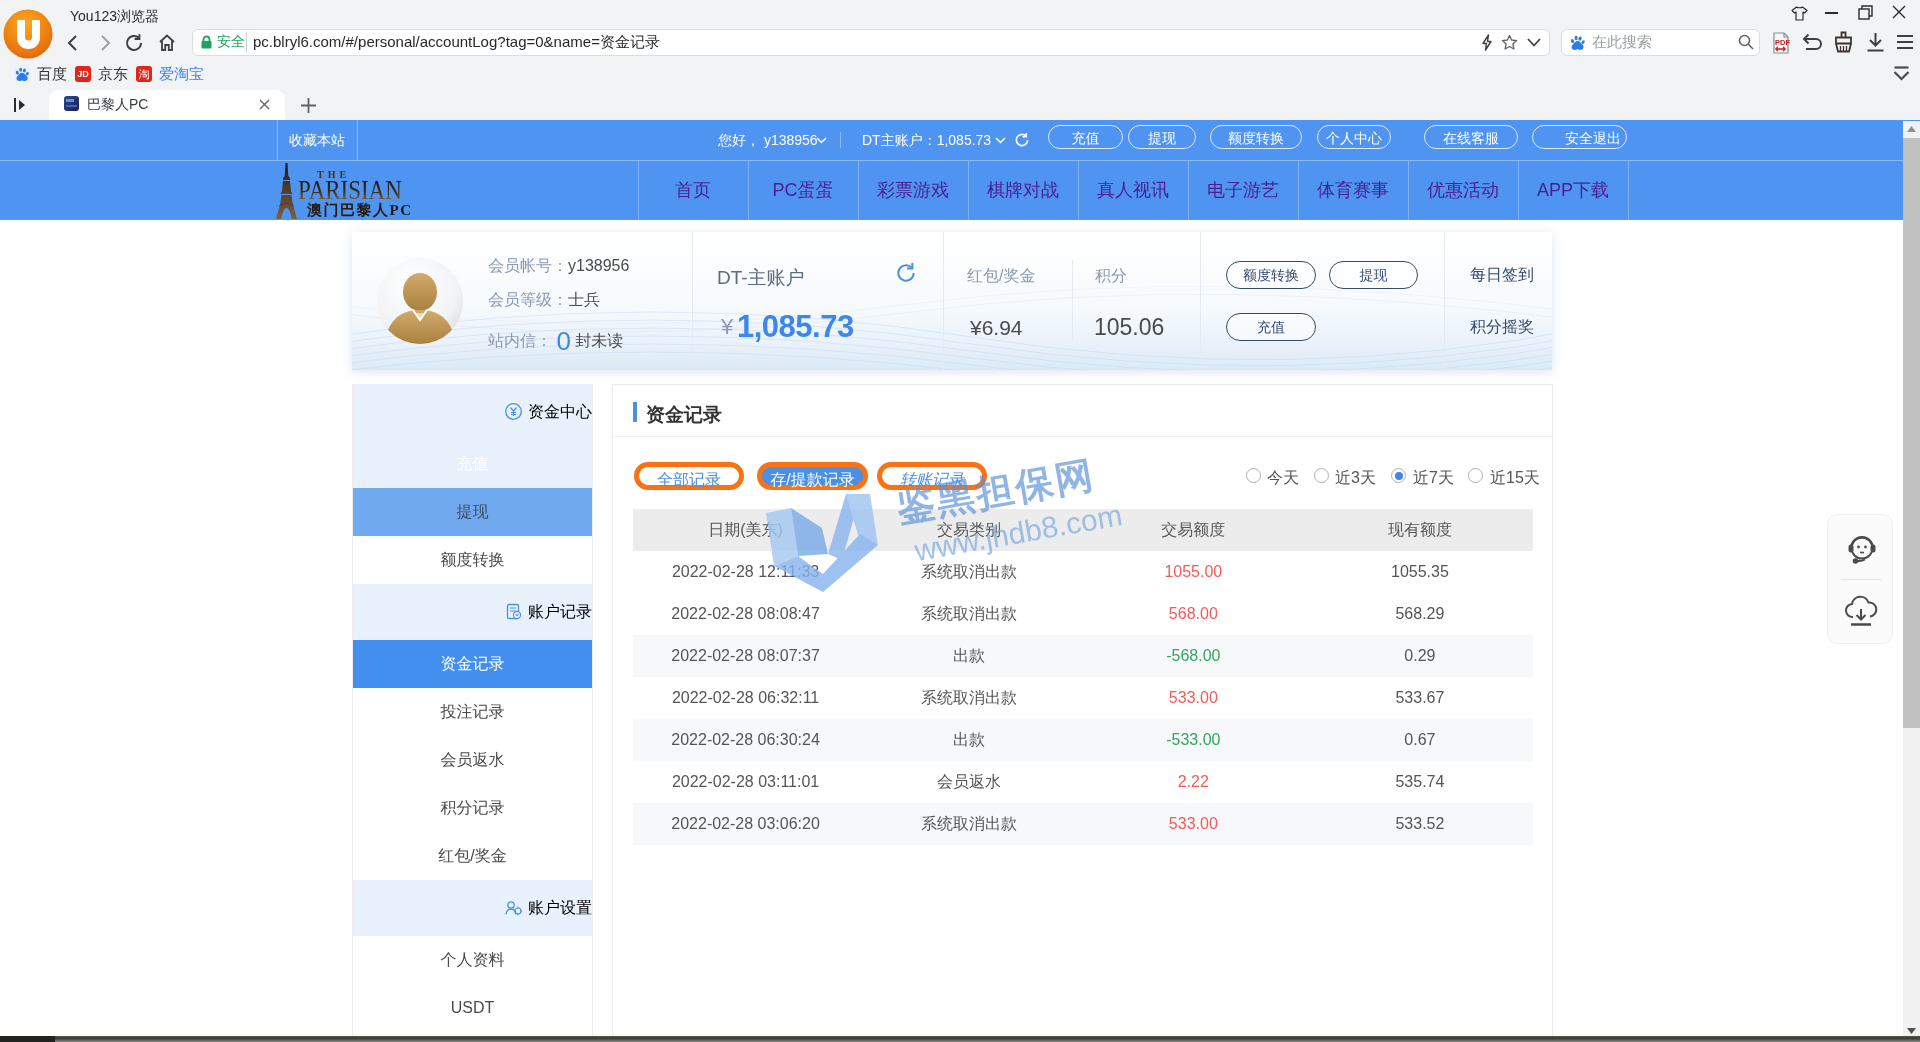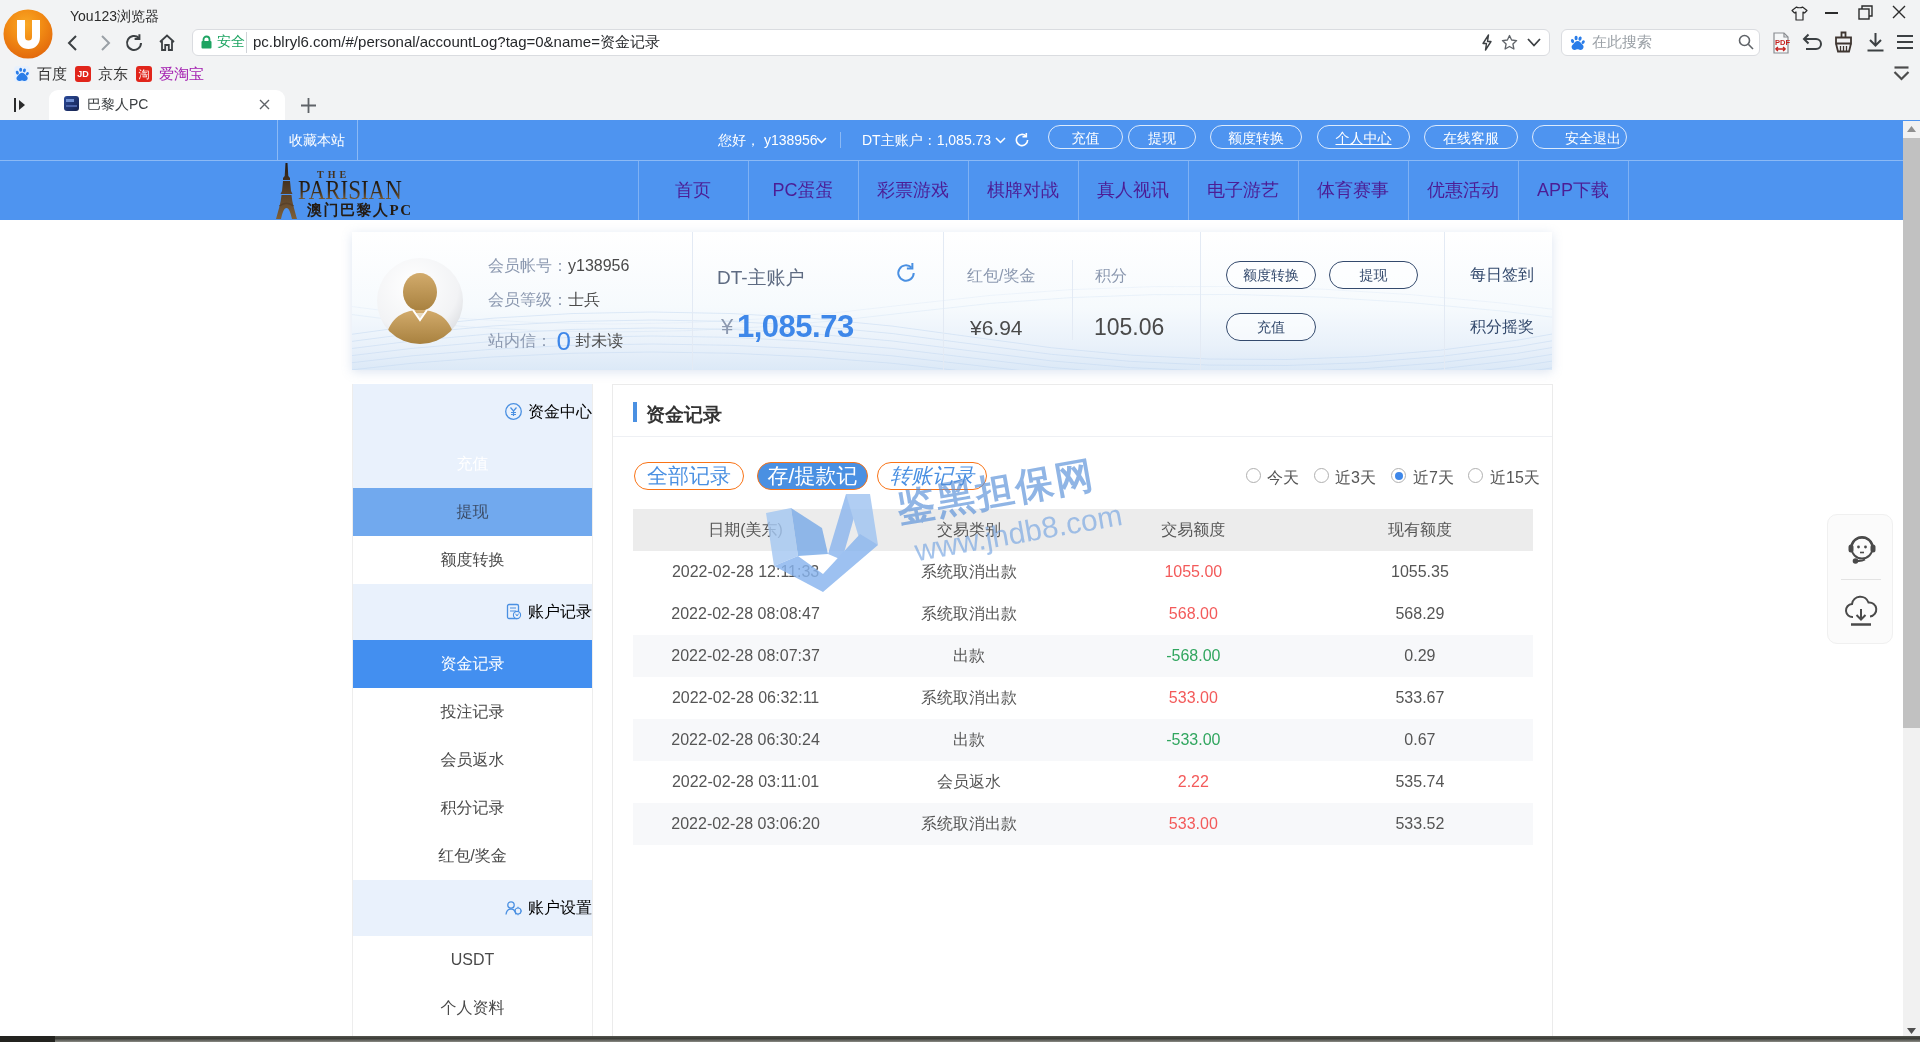--- a/index.html
+++ b/index.html
@@ -34,22 +34,22 @@
   color:#344a6d;font-size:14px;text-align:center;box-sizing:border-box;background:rgba(255,255,255,.5);}
 
 #sidebar{position:absolute;left:352px;top:384px;width:241px;height:658px;background:#fff;
   border:1px solid #ededed;border-top:none;box-sizing:border-box;}
 .shead{height:56px;line-height:56px;background:#e9f1fc;color:#000000;font-size:16px;text-align:right;padding-left:21px;}
 .srow{height:48px;line-height:48px;font-size:16px;color:#4a4a4a;text-align:center;}
 
 #card{position:absolute;left:612px;top:384px;width:941px;height:658px;background:#fff;
   border:1px solid #ebebeb;box-sizing:border-box;}
 #cardtitle{position:absolute;left:0;top:0;width:100%;height:52px;border-bottom:1px solid #eef0f4;box-sizing:border-box;}
-.tabpill{position:absolute;top:77px;height:28px;line-height:26px;border:1px solid #f97316;border-radius:14px;
-  color:#4a90e2;font-size:21px;text-align:center;box-sizing:border-box;background:#fff;}
+.tabpill{position:absolute;top:77px;height:28px;line-height:26px;border:5px solid #f97316;border-radius:14px;
+  color:#4a90e2;font-size:16px;text-align:center;box-sizing:border-box;background:#fff;}
 .radio{position:absolute;top:83px;width:15px;height:15px;border:1px solid #b0b0b0;border-radius:50%;box-sizing:border-box;background:#fff;}
 .radlab{position:absolute;top:83px;font-size:16px;color:#555;}
 table{border-collapse:collapse;}
 
 #scrollbar{position:absolute;left:1903px;top:121px;width:17px;height:921px;background:#f1f1f1;}
 #thumb{position:absolute;left:1903px;top:138px;width:17px;height:590px;background:#c1c1c1;}
 #bottomstrip{position:absolute;left:0;top:1036px;width:1920px;height:6px;background:linear-gradient(180deg,#55564f 0%,#3a3b36 40%,#8a8b85 100%);}
 </style>
 </head>
 <body>
@@ -162,21 +162,21 @@
       <ellipse cx="10" cy="5.6" rx="2.2" ry="3.1"></ellipse>
       <ellipse cx="15.6" cy="6.6" rx="2.2" ry="3" transform="rotate(15 15.6 6.6)"></ellipse>
       <ellipse cx="20" cy="11.5" rx="2" ry="2.8" transform="rotate(35 20 11.5)"></ellipse>
       <path d="M12.2 10 c3 0 4.2 2.4 6 4.2 c1.6 1.6 2.6 2.6 2.3 4.6 c-.3 2.2 -2 3.7 -4.5 3.7 c-1.8 0 -2.6 -.8 -3.9 -.8 c-1.3 0 -2.4 .9 -4.2 .8 c-2.2 -.1 -4 -1.7 -4.2 -3.8 c-.2 -1.9 1 -3.2 2.4 -4.6 c1.7 -1.7 3.1 -4.1 6.1 -4.1 Z"></path>
     </g>
   </svg>
 <div class="abs" style="left:37px;top:65px;font-size:15px;color:#333;">百度</div>
 <div class="abs" style="left:75px;top:66px;width:16px;height:16px;border-radius:3px;background:#e1251b;color:#fff;font-size:9px;font-weight:bold;text-align:center;line-height:16px;">JD</div>
 <div class="abs" style="left:98px;top:65px;font-size:15px;color:#333;">京东</div>
 <div class="abs" style="left:136px;top:66px;width:16px;height:16px;border-radius:3px;background:#e1251b;color:#fff;font-size:11px;text-align:center;line-height:16px;">淘</div>
-<div class="abs" style="left:159px;top:65px;font-size:15px;color:#a21caf;">爱淘宝</div>
+<div class="abs" style="left:159px;top:65px;font-size:15px;color:#3b82f6;">爱淘宝</div>
 
 <svg class="abs" style="left:13px;top:97px" width="14" height="16" viewBox="0 0 14 16">
     <path d="M2 1 V15" stroke="#2b2b2b" stroke-width="2"></path>
     <path d="M6 3 L12 8 L6 13 Z" fill="#2b2b2b"></path>
   </svg>
 <div id="tab"></div>
 <div class="abs" style="left:64px;top:96px;width:15px;height:15px;border-radius:3px;background:linear-gradient(135deg,#2a4a9a,#16224d);"></div>
 <div class="abs" style="left:66px;top:99px;width:8px;height:3px;background:#6f8ed0;"></div>
 <div class="abs" style="left:66px;top:105px;width:11px;height:2px;background:#4a62a8;"></div>
 <div class="abs" style="left:87px;top:96px;font-size:14px;color:#3c4043;">巴黎人PC</div>
@@ -200,21 +200,21 @@
   <svg class="abs" style="left:995px;top:17px" width="11" height="7" viewBox="0 0 11 7">
       <path d="M1 1 L5.5 5.5 L10 1" stroke="#fff" stroke-width="1.5" fill="none"></path>
     </svg>
   <svg class="abs" style="left:1014px;top:12px" width="16" height="16" viewBox="0 0 20 20">
       <path d="M17 10 a7 7 0 1 1 -2.05-4.95" stroke="#fff" stroke-width="2" fill="none"></path>
       <path d="M15.4 1.2 L15.4 6 L10.6 6" stroke="#fff" stroke-width="2" fill="none"></path>
     </svg>
   <div class="pill" style="left:1048px;width:75px;">充值</div>
   <div class="pill" style="left:1128px;width:68px;">提现</div>
   <div class="pill" style="left:1210px;width:92px;">额度转换</div>
-  <div class="pill" style="left:1317px;width:93px;text-decoration:underline;">个人中心</div>
+  <div class="pill" style="left:1317px;width:74px;">个人中心</div>
   <div class="pill" style="left:1424px;width:94px;">在线客服</div>
   <div class="pill" style="left:1532px;width:95px;padding-left:27px;">安全退出</div>
 </div>
 <div id="navbar">
   <div class="navsep" style="left:638px;"></div>
   <div class="navsep" style="left:748px;"></div>
   <div class="navsep" style="left:858px;"></div>
   <div class="navsep" style="left:968px;"></div>
   <div class="navsep" style="left:1078px;"></div>
   <div class="navsep" style="left:1188px;"></div>
@@ -341,22 +341,22 @@
   <div class="srow">会员返水</div>
   <div class="srow">积分记录</div>
   <div class="srow">红包/奖金</div>
   <div class="shead">
     <svg style="vertical-align:-3px;margin-right:6px" width="17" height="16" viewBox="0 0 17 16">
         <circle cx="6" cy="5" r="3.2" stroke="#4a90e2" stroke-width="1.3" fill="none"></circle>
         <path d="M1 14.5 C1.5 10.5 3.5 9 6 9 C8.5 9 10.5 10.5 11 14.5" stroke="#4a90e2" stroke-width="1.3" fill="none"></path>
         <circle cx="13" cy="11" r="3" stroke="#4a90e2" stroke-width="1.2" fill="none"></circle>
         <path d="M13 6.8 V8 M13 14 V15.2 M8.9 11 H10.1 M15.9 11 H17.1" stroke="#4a90e2" stroke-width="1.1"></path>
       </svg>账户设置</div>
+  <div class="srow">个人资料</div>
   <div class="srow">USDT</div>
-  <div class="srow">个人资料</div>
 </div>
 
 <div id="card">
   <div id="cardtitle">
     <div class="abs" style="left:20px;top:17px;width:4px;height:20px;background:#4a90e2;"></div>
     <div class="abs" style="left:33px;top:17px;font-size:19px;font-weight:bold;color:#333;">资金记录</div>
   </div>
   <div class="tabpill" style="left:21px;width:110px;">全部记录</div>
   <div class="tabpill" style="left:144px;width:111px;background:#4a90e2;color:#fff;">存/提款记录</div>
   <div class="tabpill" style="left:264px;width:110px;font-style:italic;">转账记录</div>

